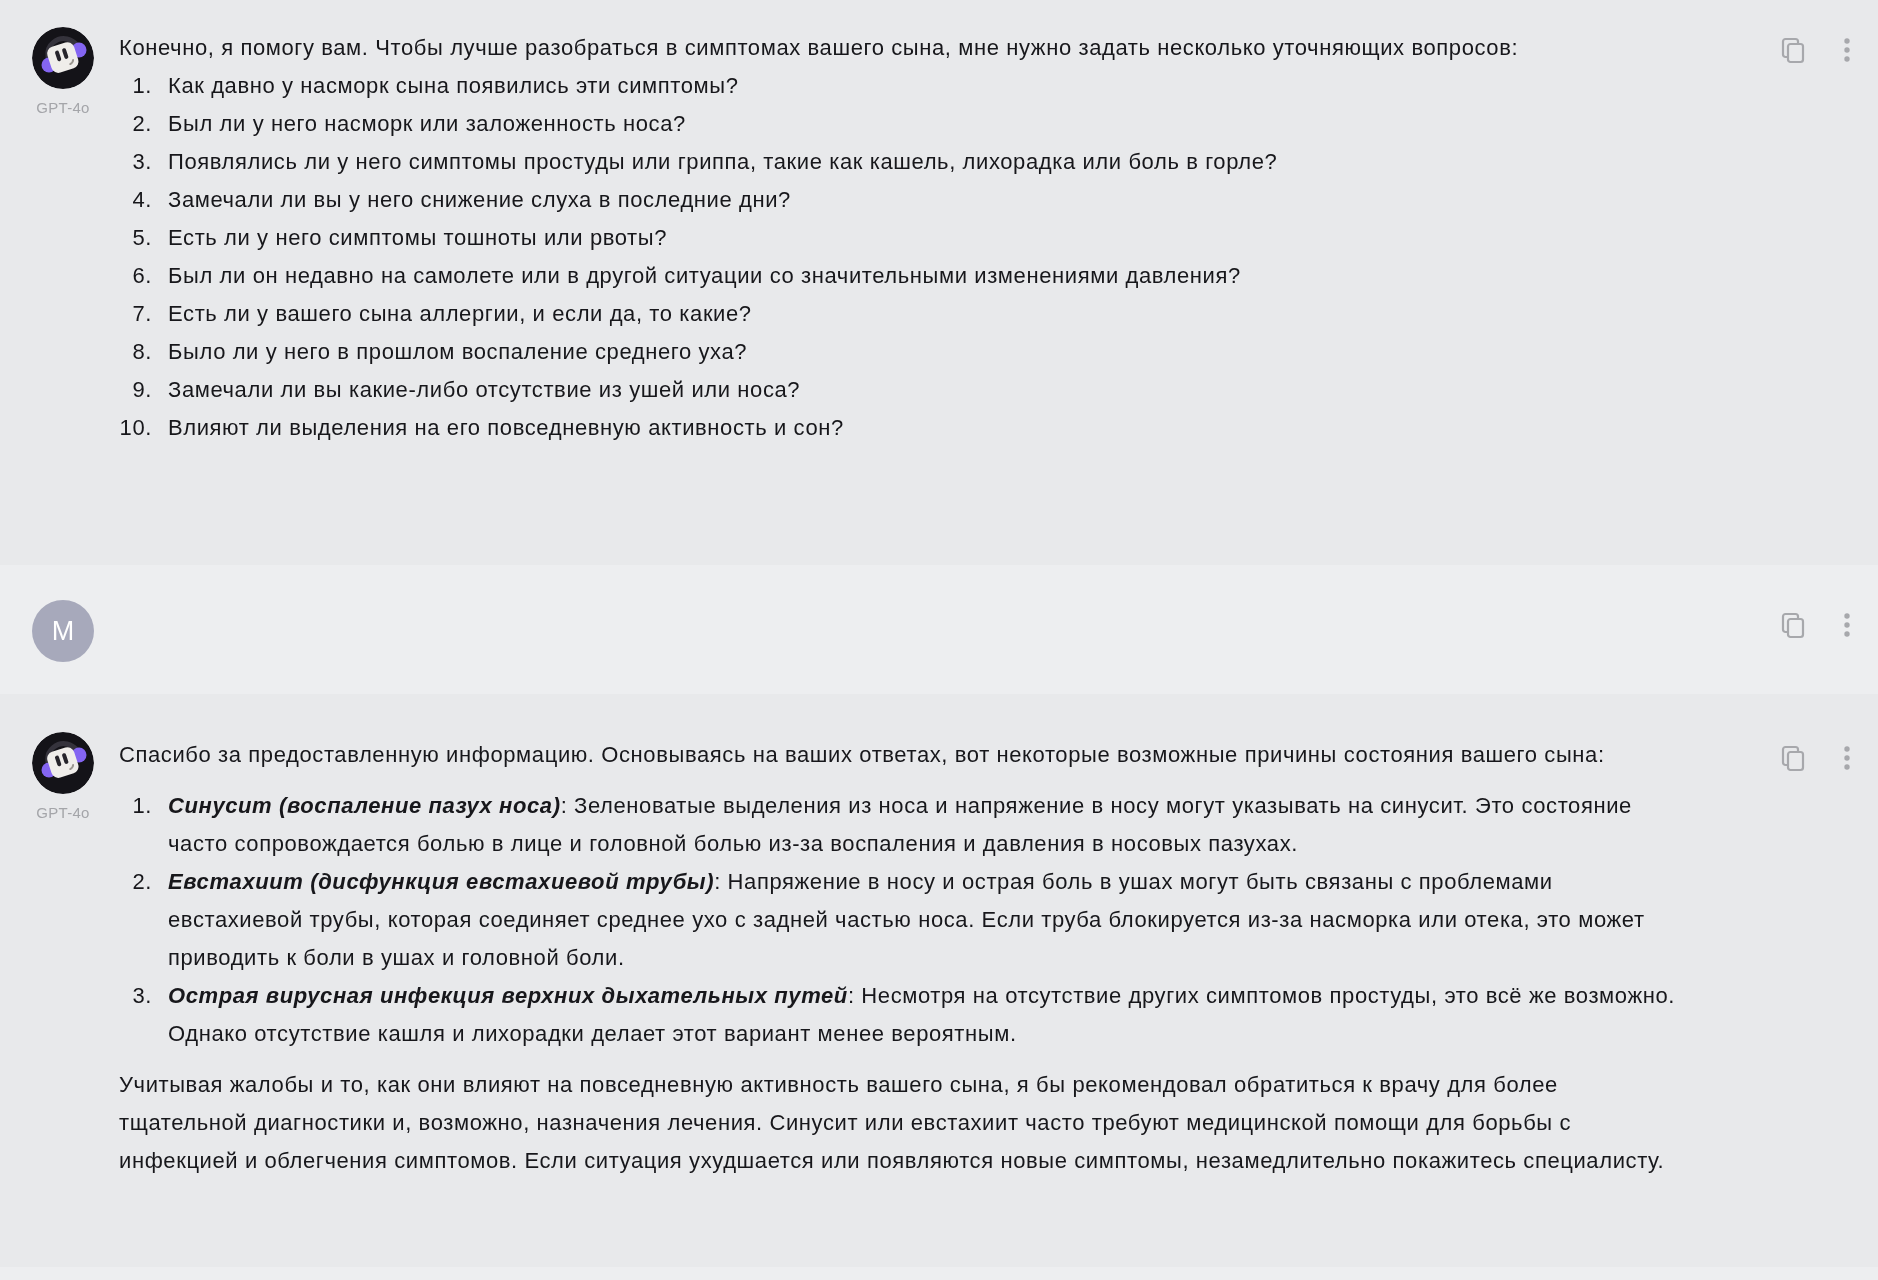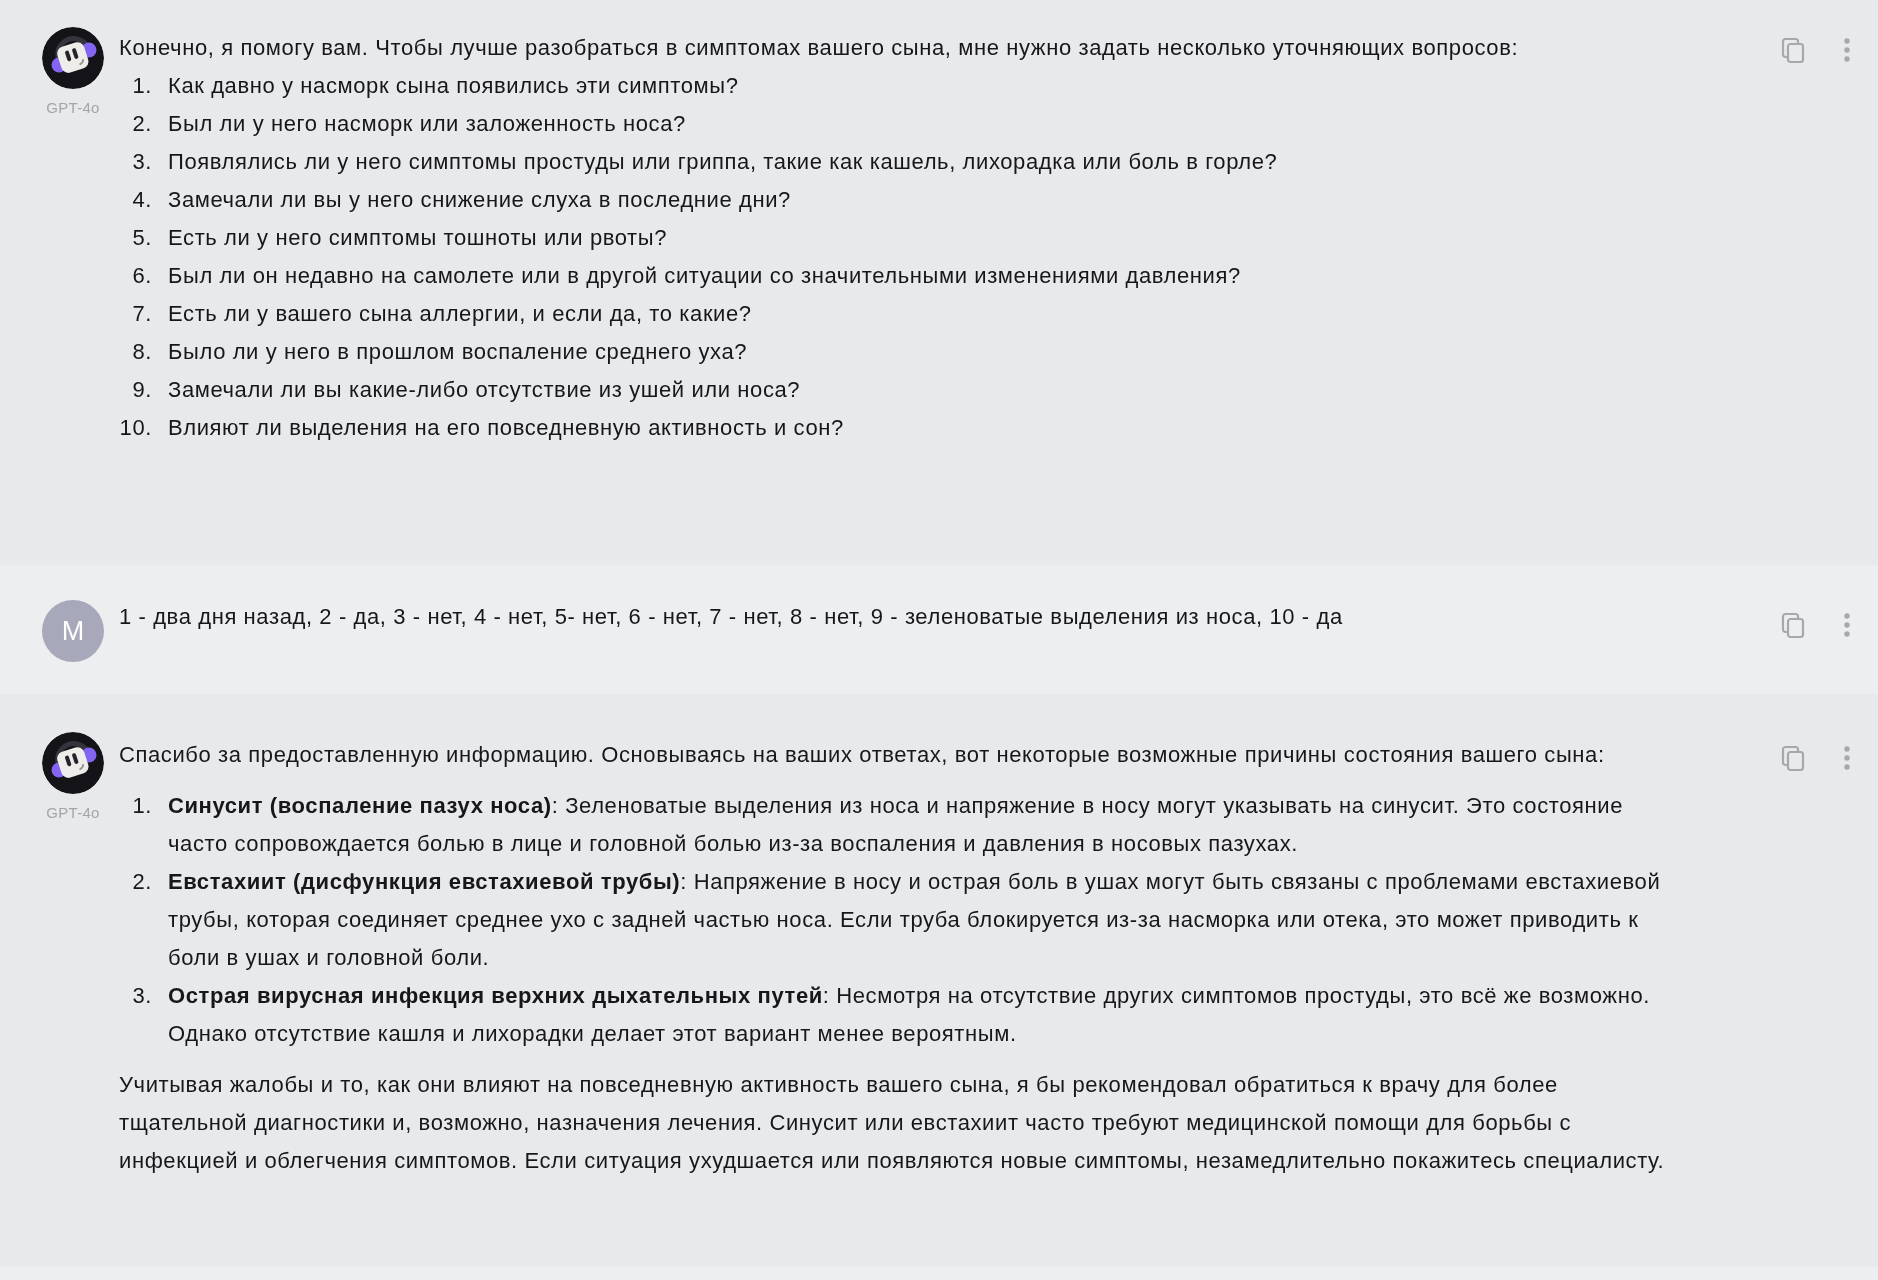--- a/index.html
+++ b/index.html
@@ -11,37 +11,37 @@
   }
   .row{position:relative;box-sizing:border-box;padding-left:119px;padding-right:199px;overflow:hidden;}
   .row.assistant{background:#e8e9eb;}
   .row.user{background:#edeef0;}
   .msg1{height:565px;padding-top:29px;}
   .msg2{height:129px;padding-top:33px;}
   .msg3{height:573px;padding-top:42px;}
   .peek{height:13px;}
 
   
-  .avatar-wrap{position:absolute;left:42px;width:62px;text-align:center;}
+  .avatar-wrap{position:absolute;left:32px;width:62px;text-align:center;}
   .msg1 .avatar-wrap{top:27px;}
   .msg2 .avatar-wrap{top:35px;}
   .msg3 .avatar-wrap{top:38px;}
   .avatar{width:62px;height:62px;border-radius:50%;overflow:hidden;}
   .avatar.user-av{background:#a7a9bb;display:flex;align-items:center;justify-content:center;
     color:#ffffff;font-size:27px;line-height:62px;letter-spacing:0;}
   .avatar-label{margin-top:10px;font-size:15px;line-height:18px;color:#a4a5a9;letter-spacing:0.3px;}
 
   
   .content p{margin:0;}
   .content p.outro{margin-top:13px;}
   ol.num-list{list-style:none;margin:0;padding:0;counter-reset:item;}
   ol.num-list>li{display:flex;counter-increment:item;}
   ol.num-list>li::before{content:counter(item) ".";flex:0 0 33px;text-align:right;margin-right:16px;}
   ol.num-list .li-body{flex:1;min-width:0;}
-  .b{font-weight:700;}
+  .b{font-weight:700;font-style:italic;}
 
   
   .actions{position:absolute;display:flex;gap:38px;align-items:flex-start;right:28px;}
   .msg1 .actions{top:36px;}
   .msg2 .actions{top:46px;}
   .msg3 .actions{top:50px;}
   .icon-btn{background:none;border:none;padding:0;margin:0;cursor:pointer;display:block;height:28px;}
   .copy-svg .sheet{fill:none;stroke:#a7a8ac;stroke-width:2.2;}
   .copy-svg .front{fill:#e9eaec;}
   .kebab-svg circle{fill:#a7a8ac;}
@@ -133,23 +133,20 @@
   </div>
 </div>
 
 <div class="row user msg2">
   <div class="avatar-wrap">
     <div class="avatar user-av">
       <span>M</span>
     </div>
   </div>
 
-  <div class="content">
-    <p>1 - два дня назад, 2 - да, 3 - нет, 4 - нет, 5- нет, 6 - нет, 7 - нет, 8 - нет, 9 - зеленоватые выделения из носа, 10 - да</p>
-  </div>
 
   <div class="actions">
     <button class="icon-btn" aria-label="copy">
       <span>
         <svg class="copy-svg" width="26" height="28" viewBox="0 0 26 28">
           <rect class="sheet" x="3" y="3" width="15" height="18" rx="2.5"></rect>
           <rect class="sheet front" style="fill:#edeef0" x="8" y="8" width="15" height="18" rx="2.5"></rect>
         </svg>
       </span>
     </button>

